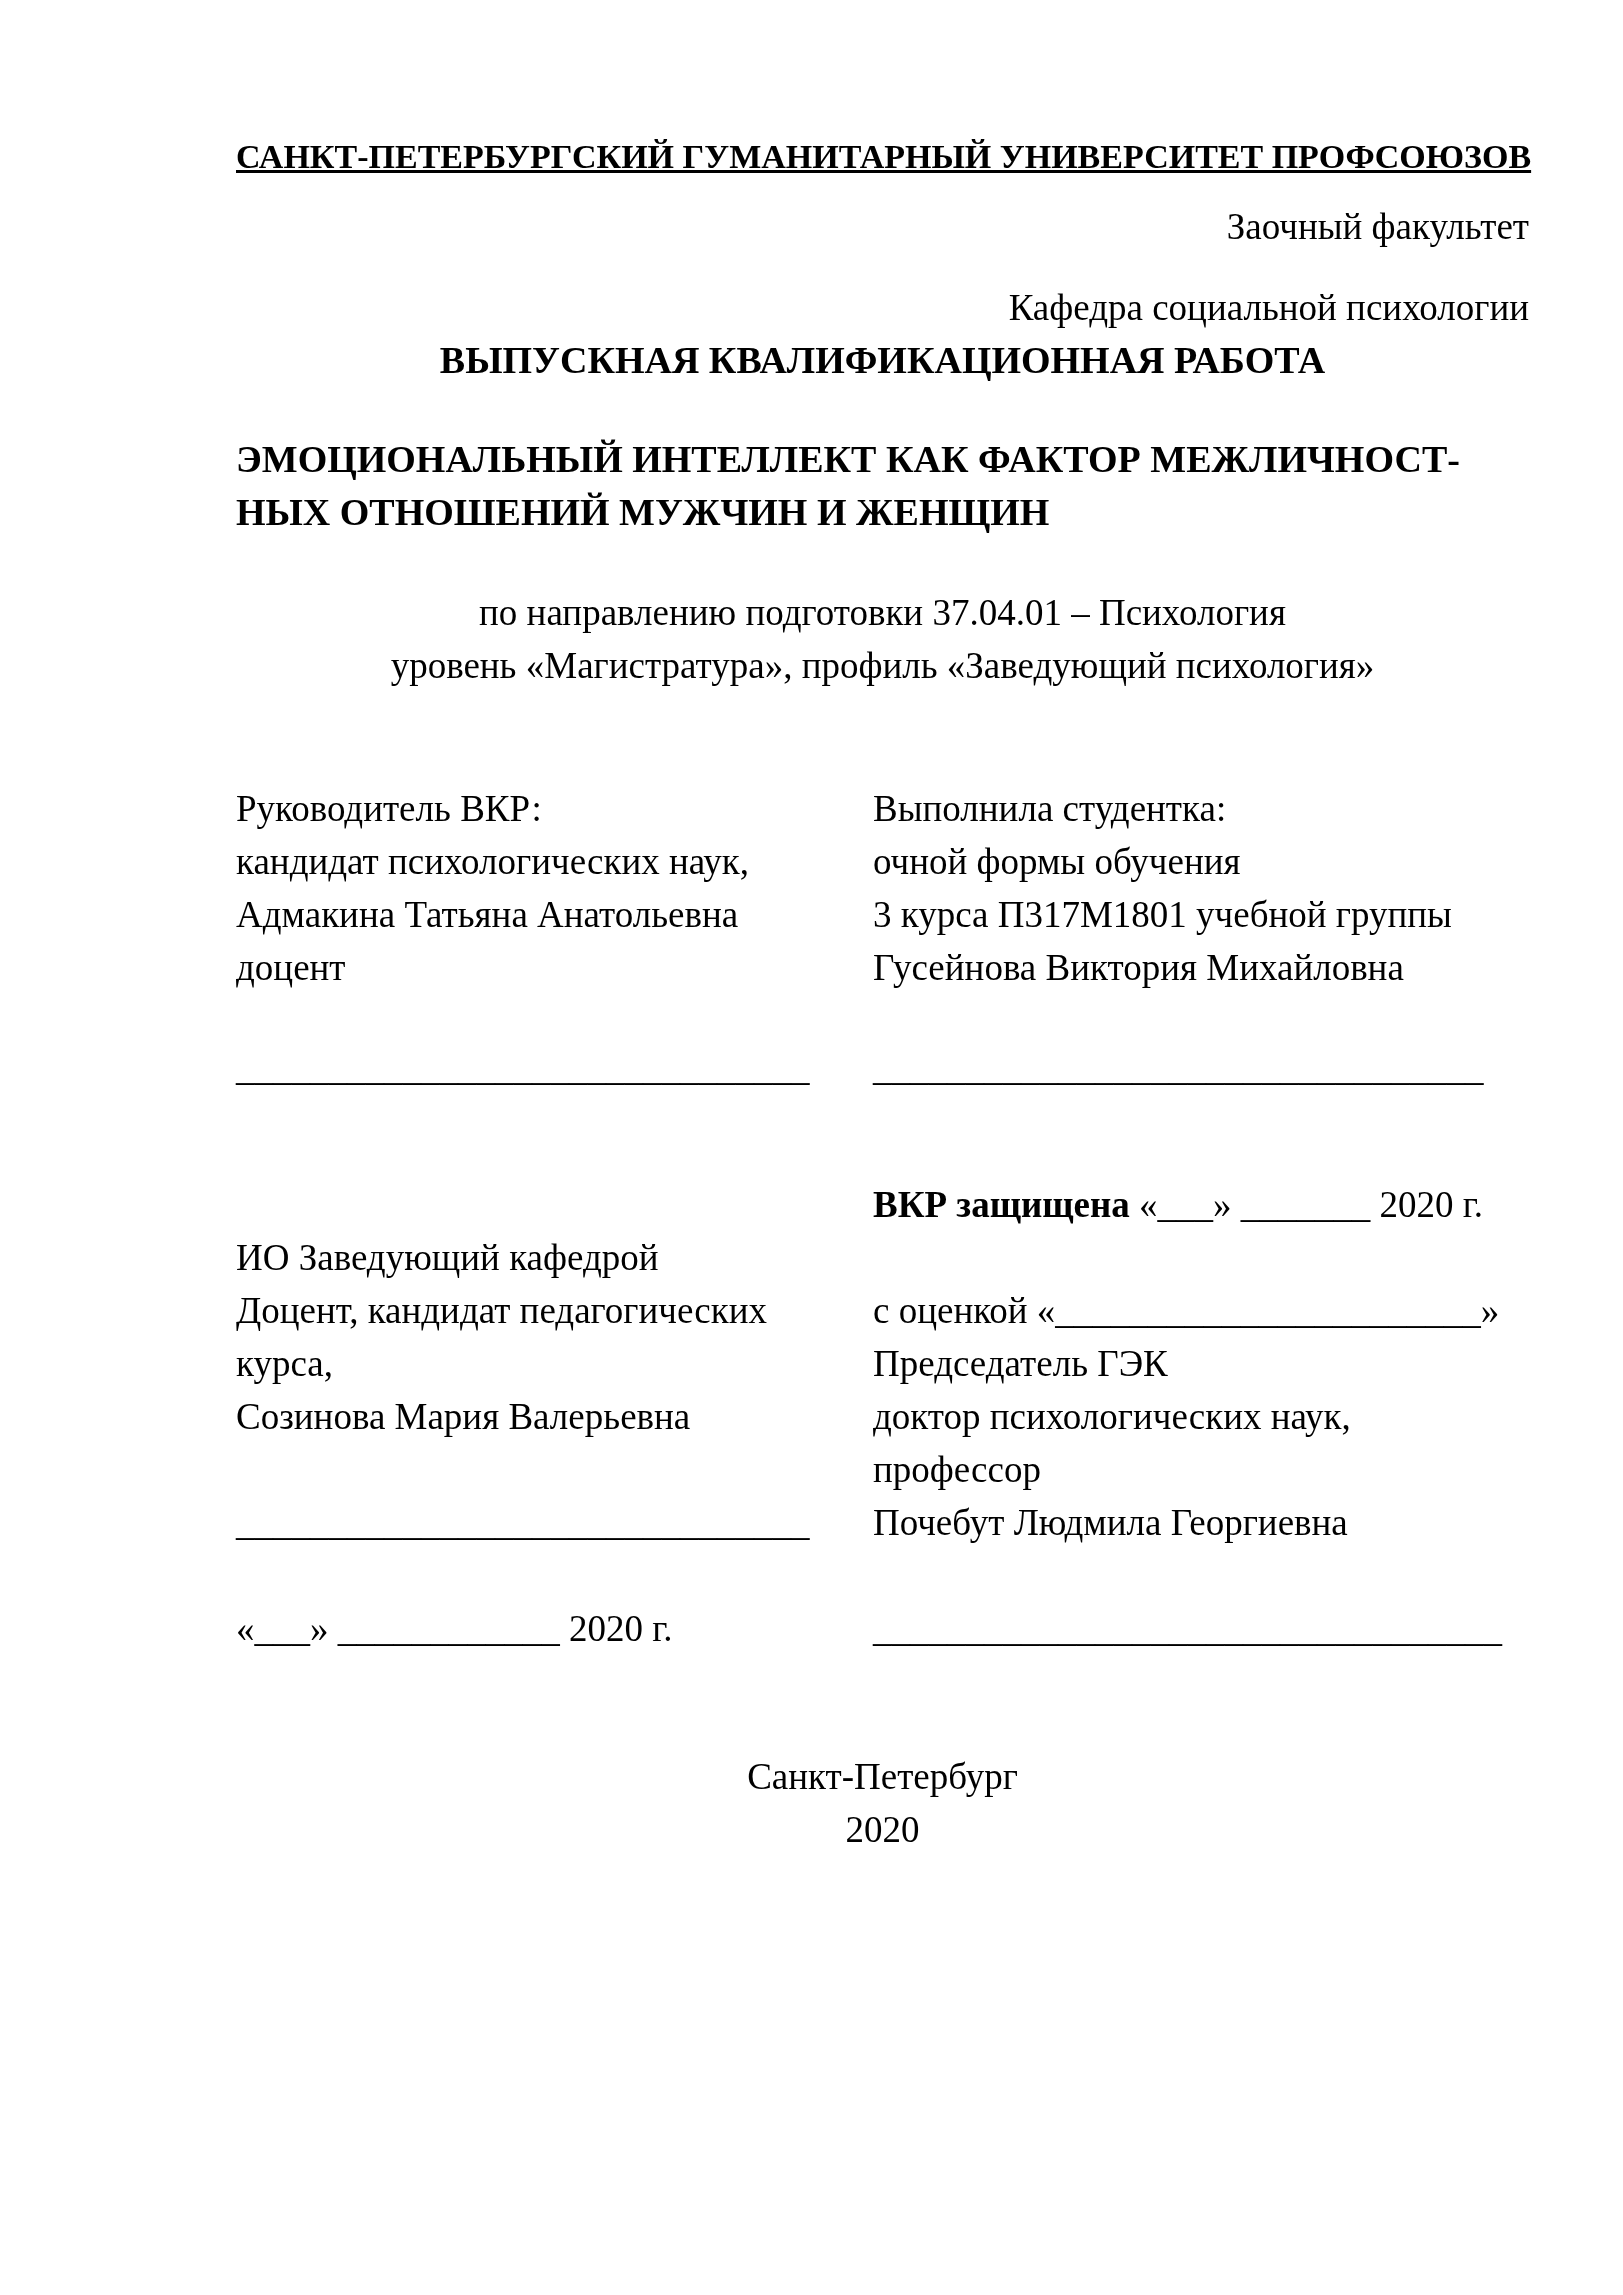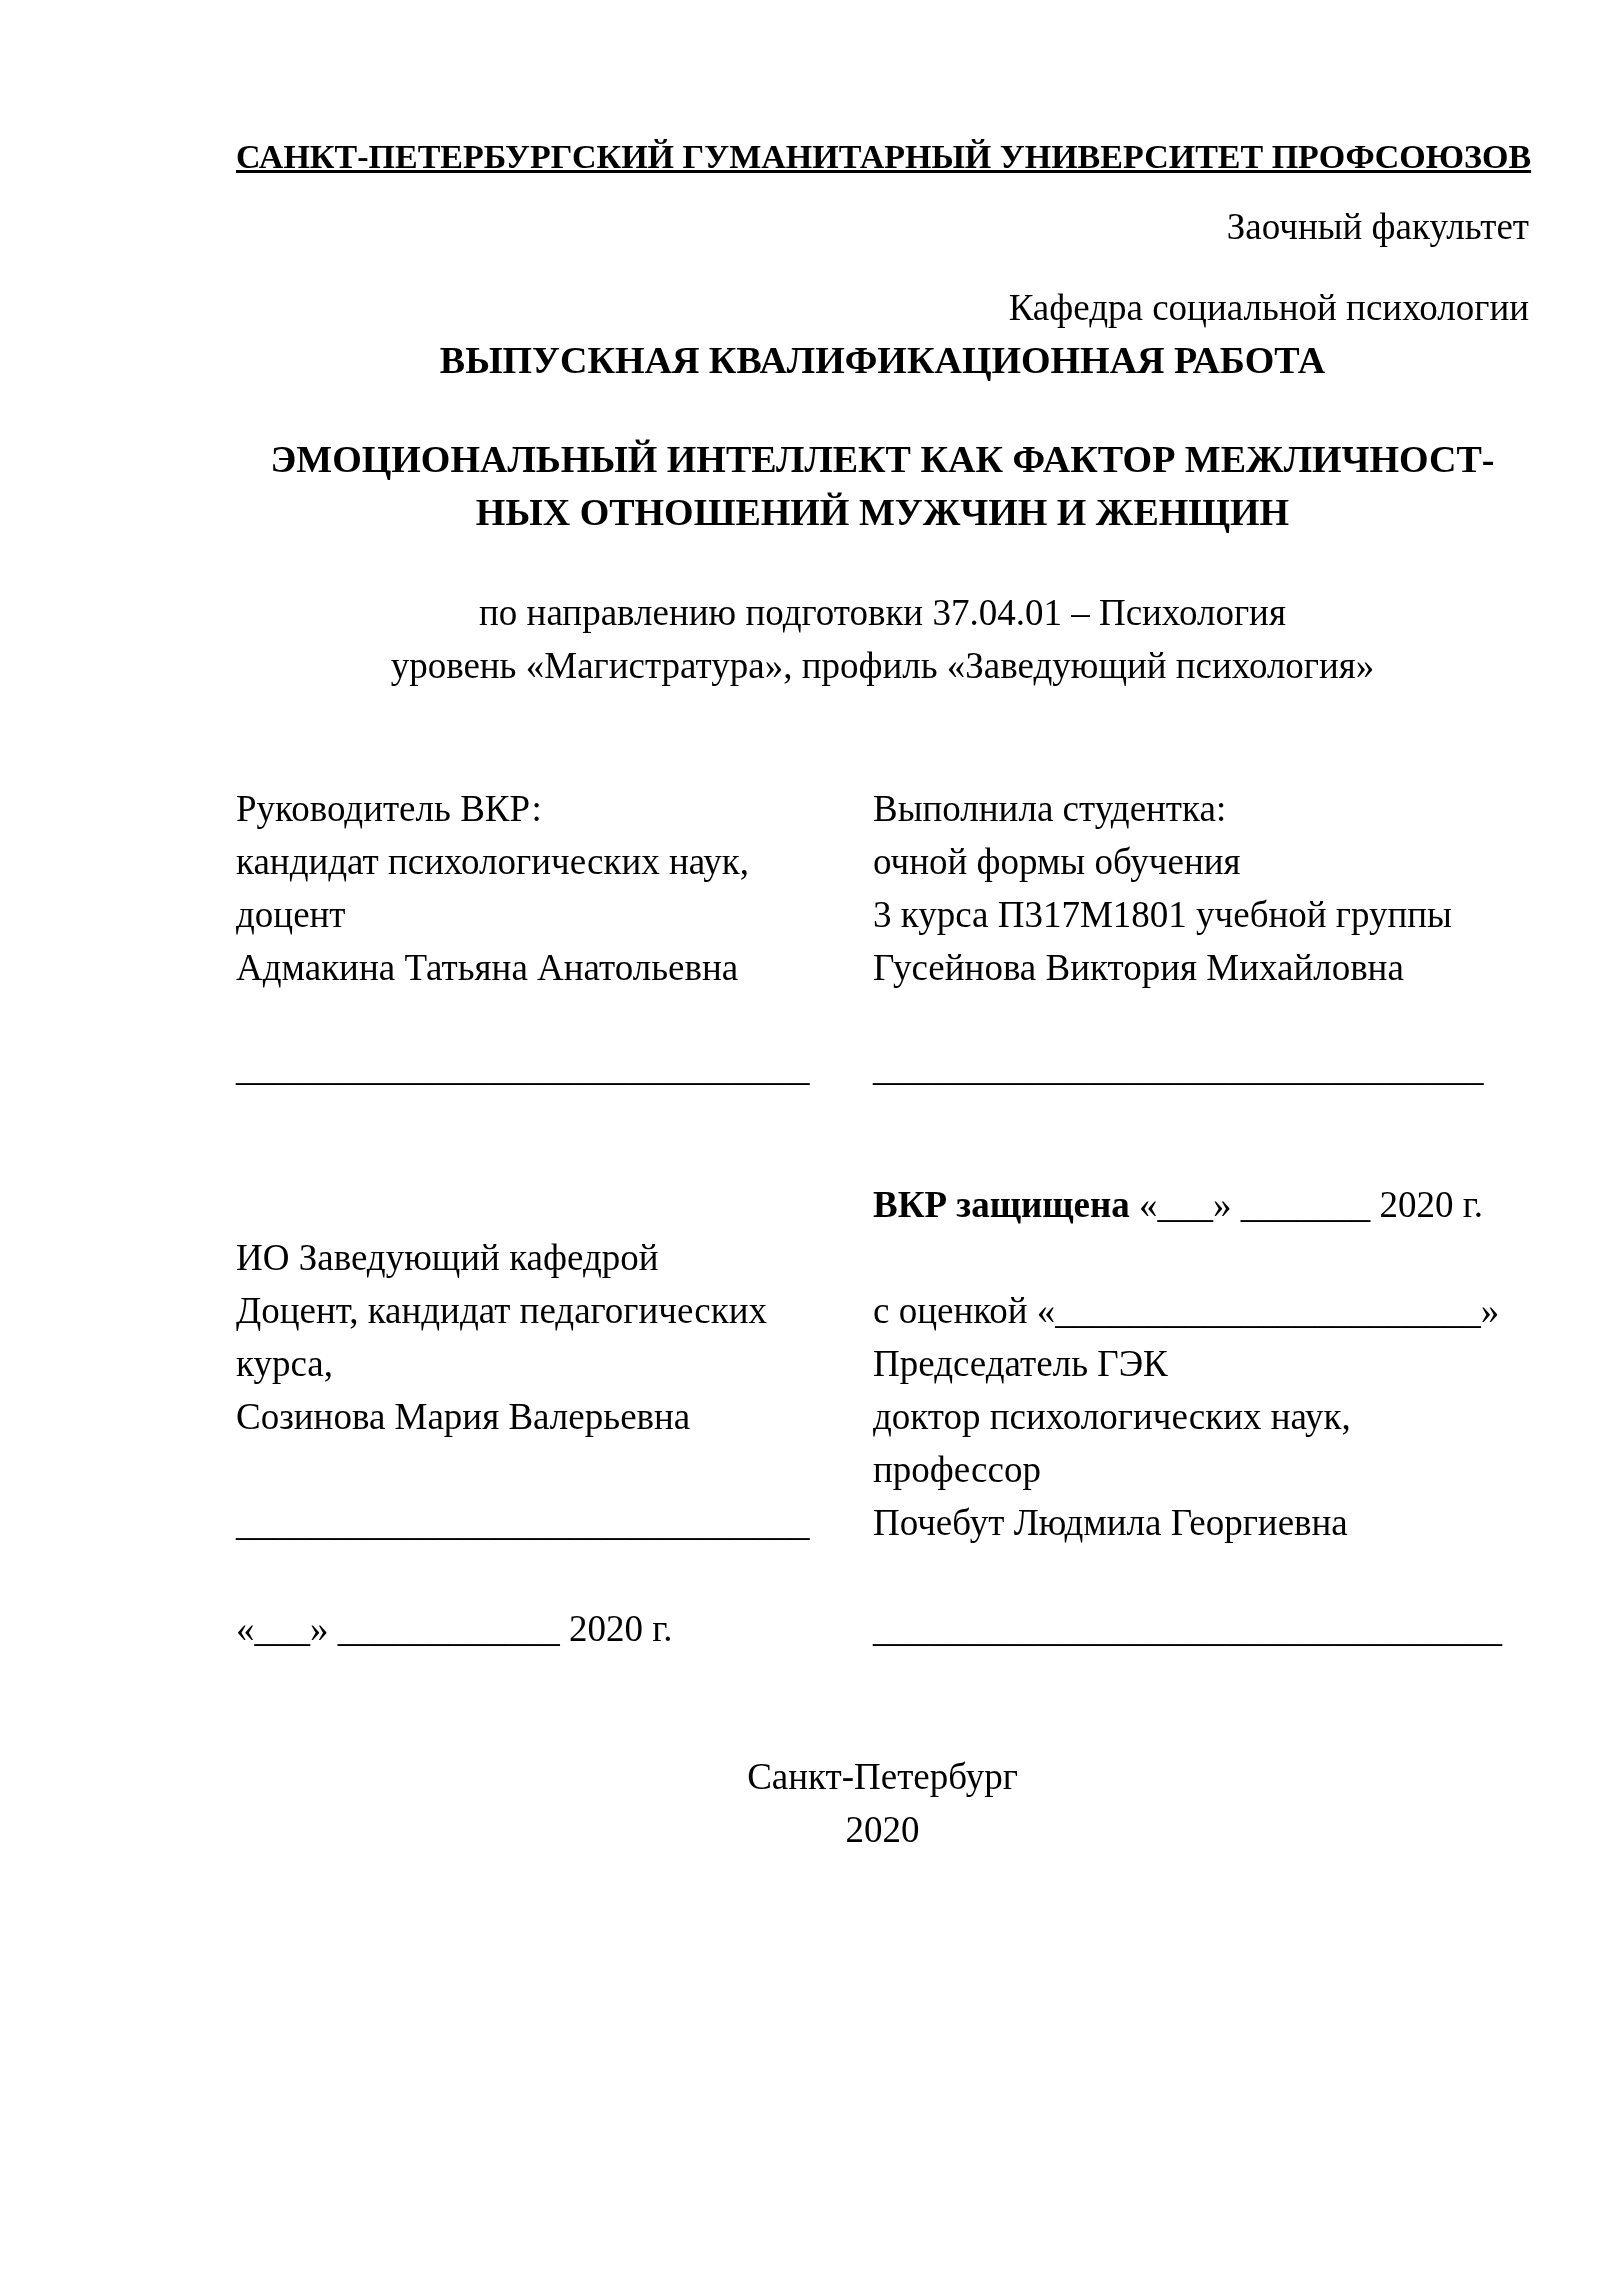--- a/index.html
+++ b/index.html
@@ -30,21 +30,20 @@
 
   .work-type {
     font-weight: bold;
     font-size: 38px;
     text-align: center;
   }
   .thesis-title {
     margin-top: 46px;
     font-weight: bold;
     font-size: 38px;
-    text-align: center;
   }
   .program { margin-top: 47px; text-align: center; }
 
   .cols { display: flex; }
   .col-left  { width: 637px; flex: none; }
   .col-right { flex: 1; }
 
   .people-row    { margin-top: 90px; }
   .signature-row { margin-top: 47px; }
   .defense-row   { margin-top: 84px; }
@@ -71,22 +70,22 @@
 
   <div class="program">
     <div class="line">по направлению подготовки 37.04.01 – Психология</div>
     <div class="line">уровень «Магистратура», профиль «Заведующий психология»</div>
   </div>
 
   <div class="cols people-row">
     <div class="col-left">
       <div class="line">Руководитель ВКР:</div>
       <div class="line">кандидат психологических наук,</div>
+      <div class="line">Адмакина Татьяна Анатольевна</div>
       <div class="line">доцент</div>
-      <div class="line">Адмакина Татьяна Анатольевна</div>
     </div>
     <div class="col-right">
       <div class="line">Выполнила студентка:</div>
       <div class="line">очной формы обучения</div>
       <div class="line">3 курса П317М1801 учебной группы</div>
       <div class="line">Гусейнова Виктория Михайловна</div>
     </div>
   </div>
 
   <div class="cols signature-row">

